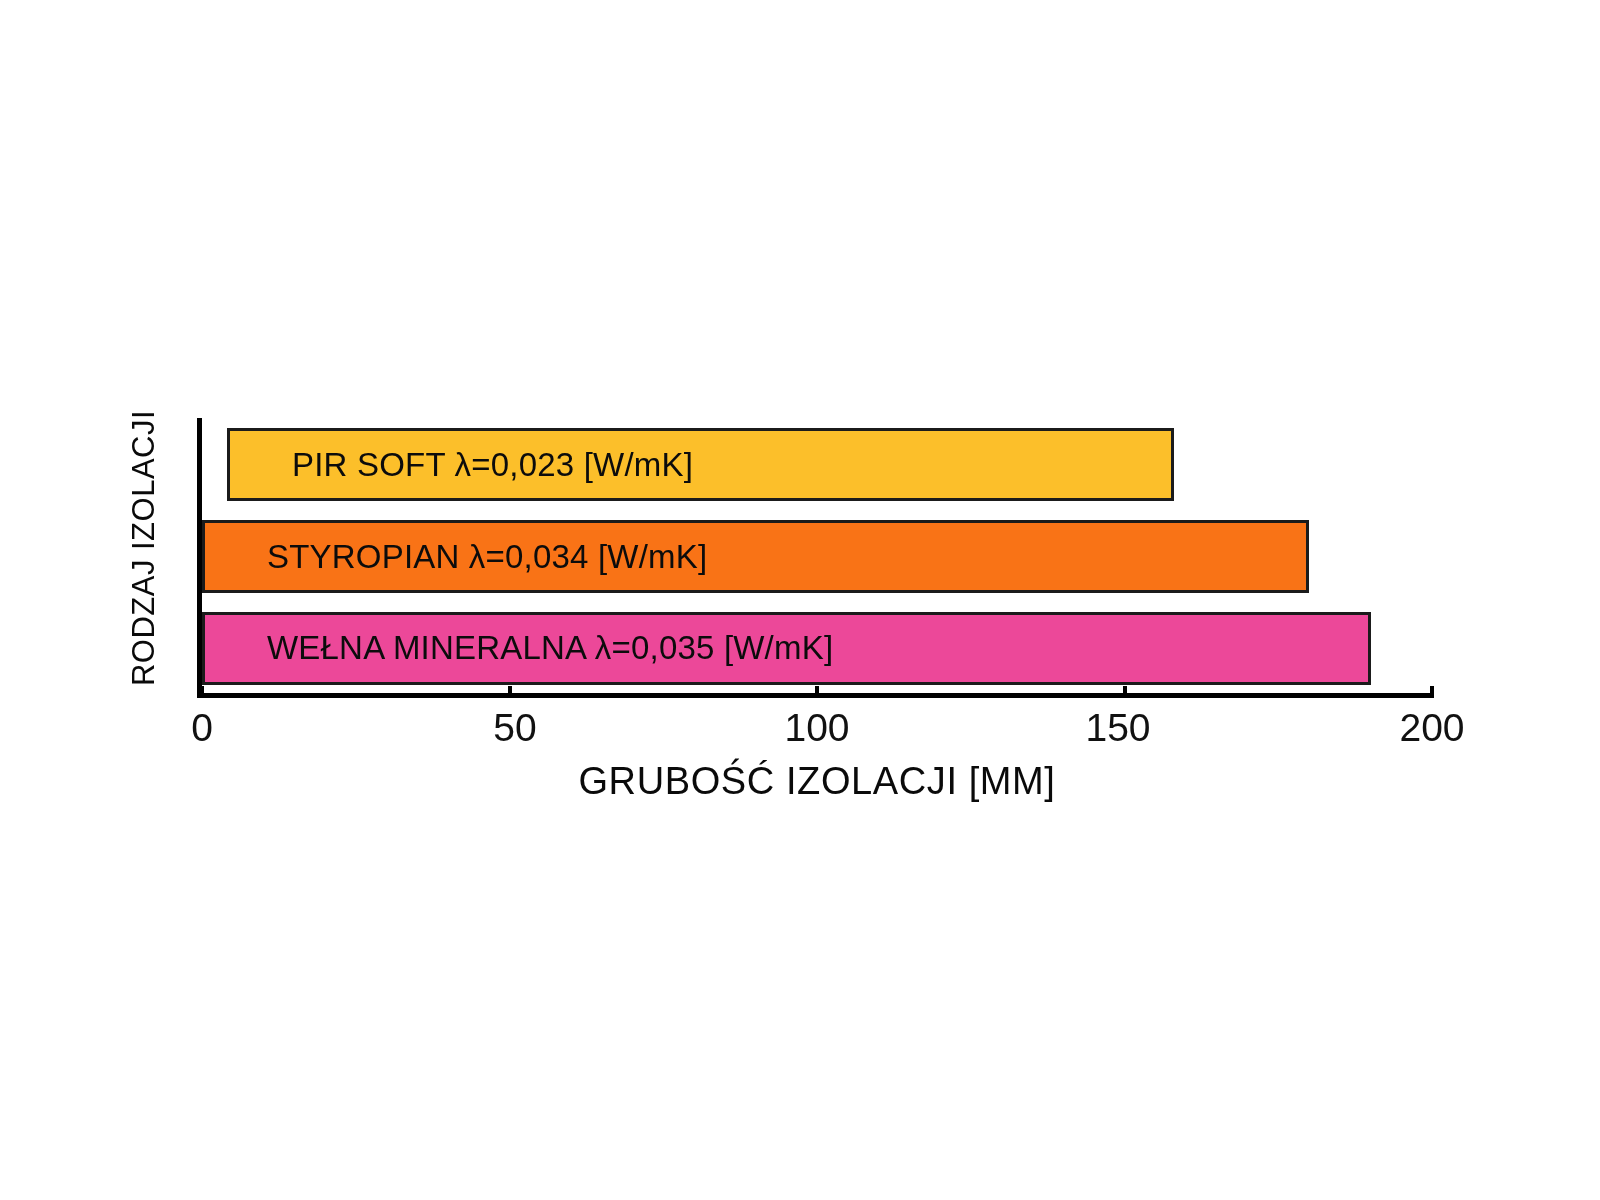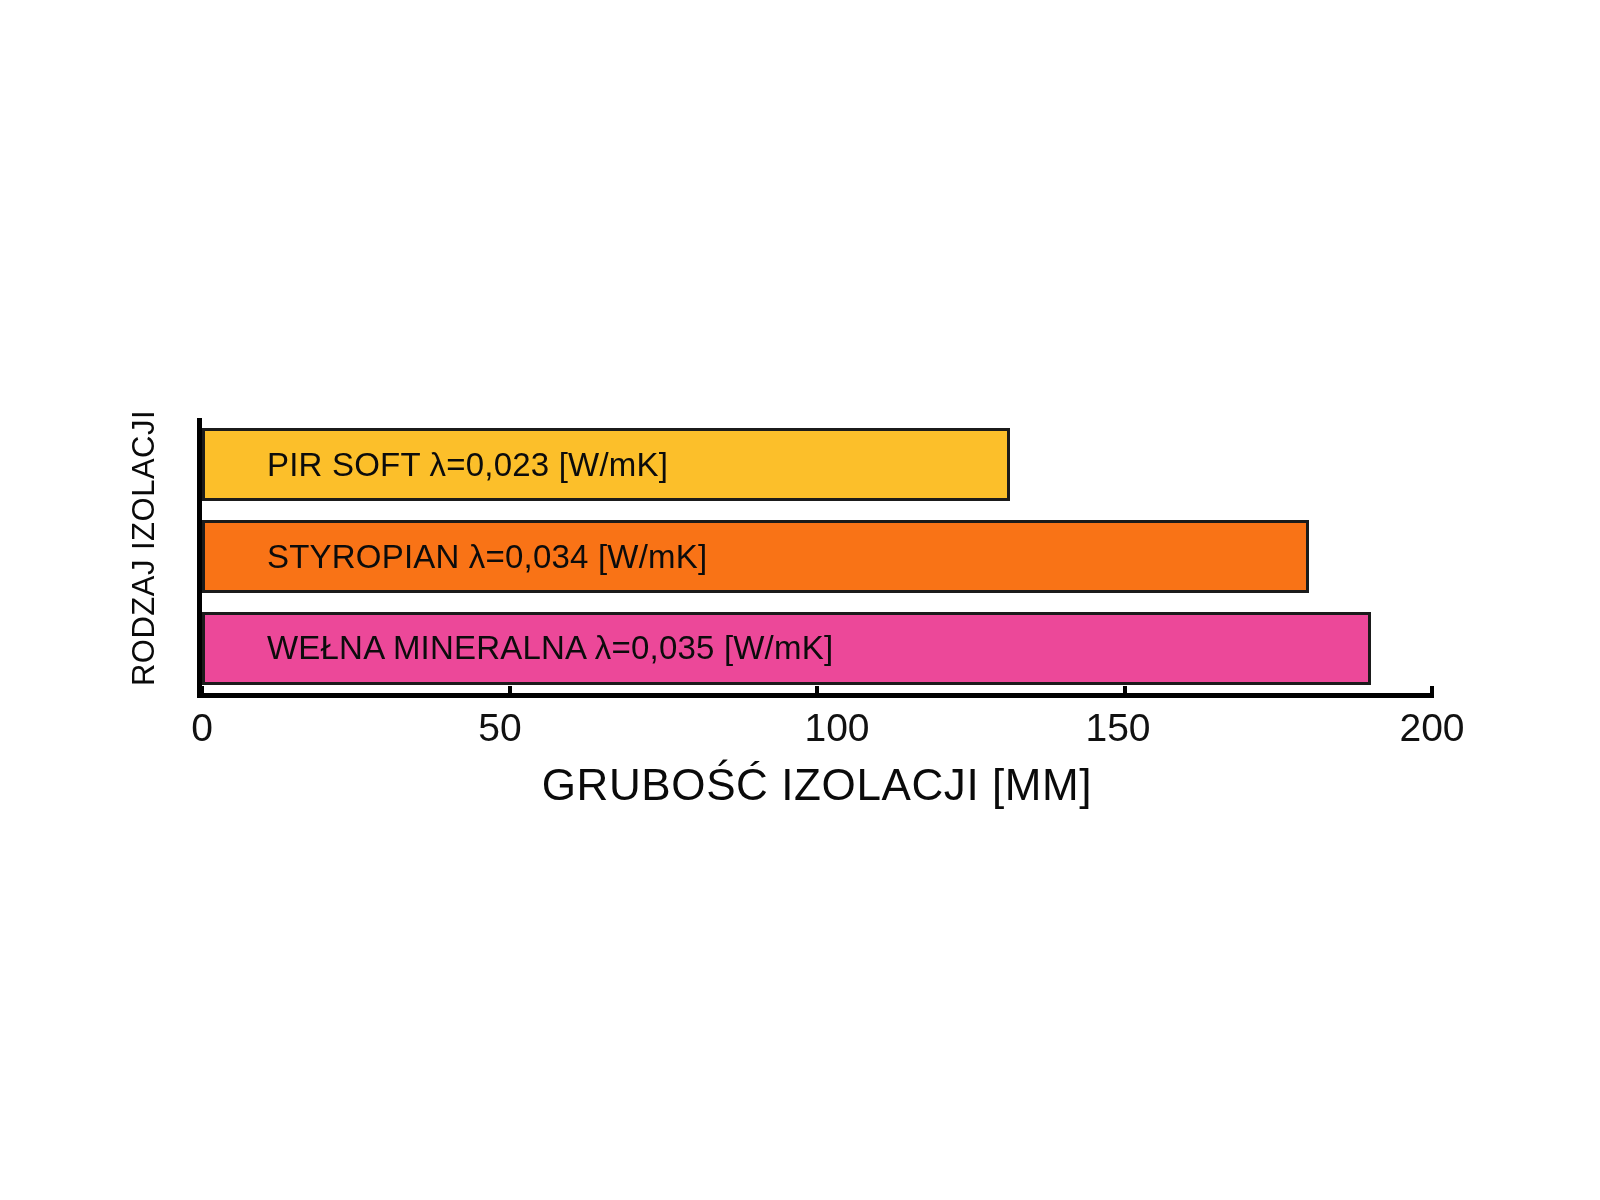--- a/index.html
+++ b/index.html
@@ -110,21 +110,21 @@
     letter-spacing: 0.2px;
   }
 
   
   #x-axis-title {
     position: absolute;
     left: 202px;
     top: 760px;
     width: 1230px;
     text-align: center;
-    font-size: 44px;
+    font-size: 38px;
     letter-spacing: 0.6px;
     color: #0a0a0a;
   }
 </style>
 </head>
 <body>
 
 <div id="chart-figure">
 
   <div id="y-axis-title">
@@ -136,26 +136,26 @@
     <div id="y-axis-line"></div>
     <div id="x-axis-line"></div>
 
     <div class="x-tick" style="left: -2px;"></div>
     <div class="x-tick" style="left: 305.5px;"></div>
     <div class="x-tick" style="left: 613px;"></div>
     <div class="x-tick" style="left: 920.5px;"></div>
     <div class="x-tick" style="left: 1228px;"></div>
 
     <div class="x-tick-label" style="left: 0px;">0</div>
-    <div class="x-tick-label" style="left: 298px;">50</div>
-    <div class="x-tick-label" style="left: 635px;">100</div>
+    <div class="x-tick-label" style="left: 313px;">50</div>
+    <div class="x-tick-label" style="left: 615px;">100</div>
     <div class="x-tick-label" style="left: 916px;">150</div>
     <div class="x-tick-label" style="left: 1230px;">200</div>
 
-    <div class="bar" style="width: 808px; height: 73px; top: 10.3333px; background: rgb(252, 191, 42); border-color: rgb(27, 27, 27);">
+    <div class="bar" style="width: 947px; height: 73px; top: 10.3333px; background: rgb(252, 191, 42); border-color: rgb(27, 27, 27); margin-left: 25px;">
       <span class="bar-label">PIR SOFT  λ=0,023 [W/mK]</span>
     </div>
     <div class="bar" style="width: 1107px; height: 73px; top: 102px; background: #f97316; border-color: rgb(27, 27, 27);">
       <span class="bar-label">STYROPIAN  λ=0,034 [W/mK]</span>
     </div>
     <div class="bar" style="width: 1168.5px; height: 73px; top: 193.667px; background: #ec4899; border-color: rgb(27, 27, 27);">
       <span class="bar-label">WEŁNA MINERALNA  λ=0,035 [W/mK]</span>
     </div>
 
   </div>

